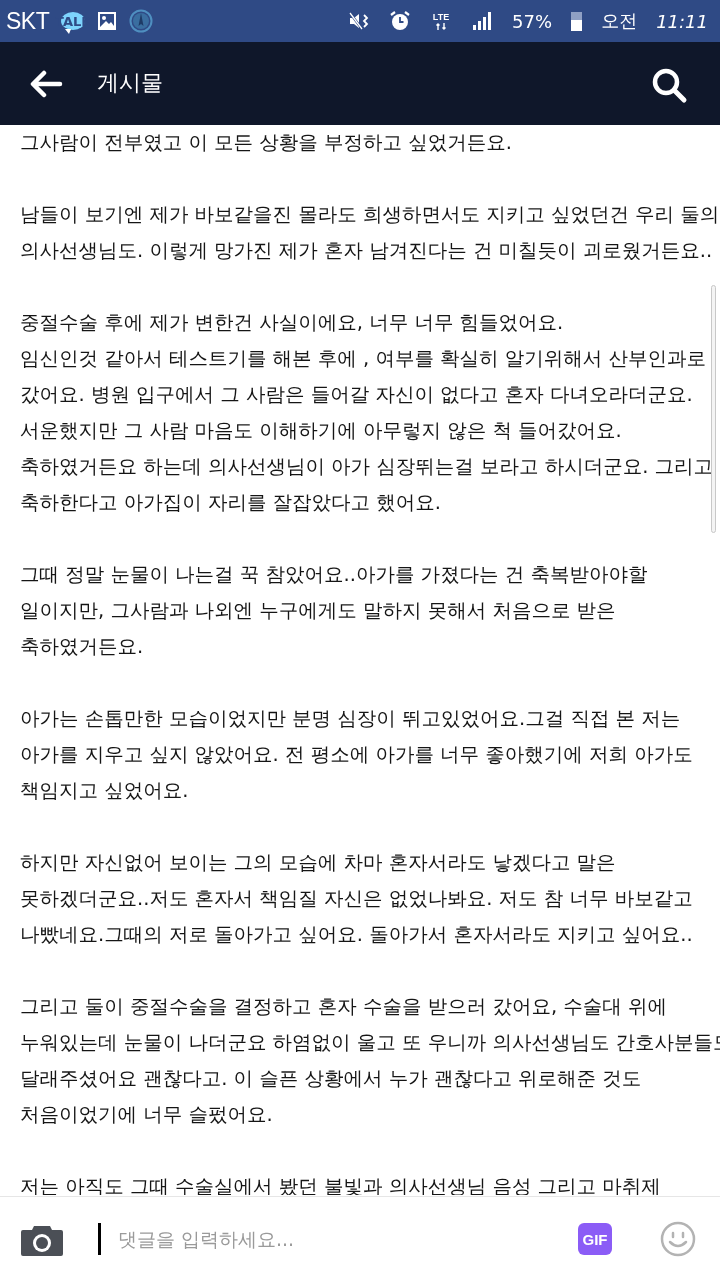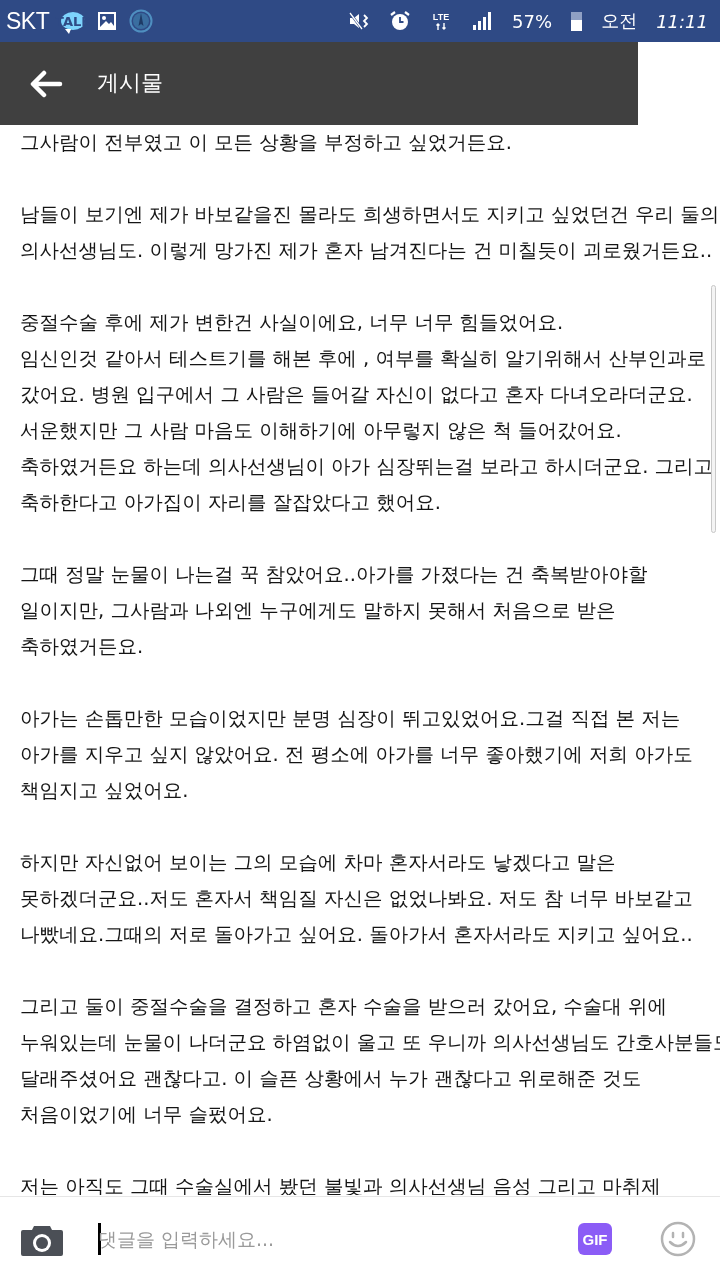--- a/index.html
+++ b/index.html
@@ -26,22 +26,22 @@
       content: ""; position: absolute; left: 4px; bottom: -4px;
       border-left: 4px solid transparent; border-right: 2px solid transparent; border-top: 5px solid #fff;
     }
     .gallery-icon { width: 20px; height: 20px; }
     .nav-icon { width: 24px; height: 24px; }
     .sb-right { gap: 19px; font-size: 18px; }
     .sb-icon { width: 22px; height: 22px; }
     .battery { width: 11px; height: 19px; position: relative; }
     .clock { font-style: italic; font-size: 18px; }
     .appbar {
-      position: absolute; left: 0; top: 42px; width: 638px; height: 83px;
-      background: #404040;
+      position: absolute; left: 0; top: 42px; width: 720px; height: 83px;
+      background: #0f172a;
       display: flex; align-items: center;
     }
     .back-btn { position: absolute; left: 26px; top: 24px; width: 40px; height: 36px; display: flex; align-items: center; justify-content: center; }
     .title { position: absolute; left: 97px; top: 26px; color: #ffffff; font-size: 22px; }
     .search-btn { position: absolute; left: 648px; top: 22px; width: 44px; height: 44px; display: flex; align-items: center; justify-content: center; }
     .content {
       position: absolute; left: 0; top: 125px; width: 720px; height: 1070px; overflow: hidden;
       padding: 0 18px 12px 20px;
       color: #151515;
       font-size: 19.5px;
@@ -53,21 +53,21 @@
       position: absolute; left: 711px; top: 285px; width: 5px; height: 248px;
       border: 1px solid #c8c8c8; border-radius: 4px; background: #f4f4f4;
     }
     .composer {
       position: absolute; left: 0; top: 1196px; width: 720px; height: 84px;
       background: #ffffff; border-top: 1px solid #e6e6e6;
     }
     .camera-btn { position: absolute; left: 20px; top: 26px; width: 44px; height: 34px; }
     .cursor { position: absolute; left: 98px; top: 26px; width: 3px; height: 32px; background: #000; }
     .comment-input {
-      position: absolute; left: 98px; top: 24px; width: 440px; height: 36px;
+      position: absolute; left: 118px; top: 24px; width: 440px; height: 36px;
       border: none; outline: none; background: transparent;
       font-size: 19px; color: #999;
       font-family: "DejaVu Sans", sans-serif;
     }
     .comment-input::placeholder { color: #9a9a9a; }
     .gif-btn {
       position: absolute; left: 578px; top: 26px; width: 34px; height: 32px;
       background: #8b5cf6; border-radius: 6px; color: #fff;
       font-family: "Liberation Sans", sans-serif; font-weight: bold; font-size: 15px;
       display: flex; align-items: center; justify-content: center;

